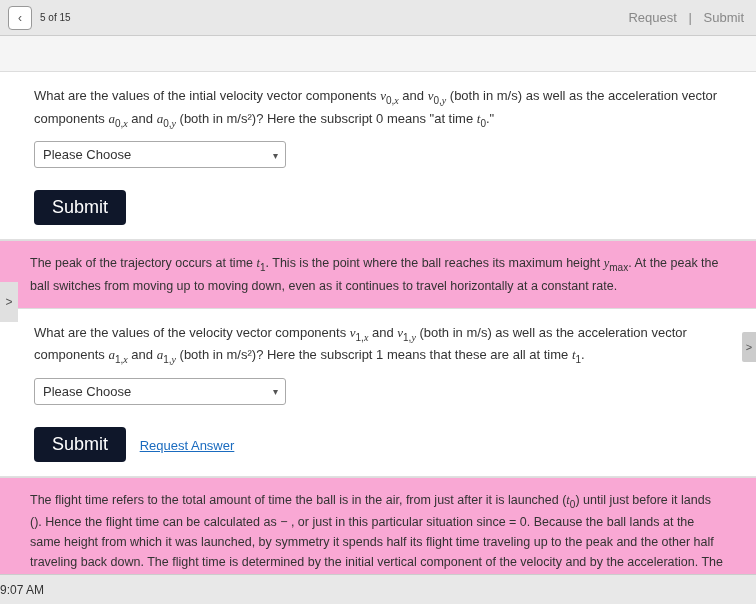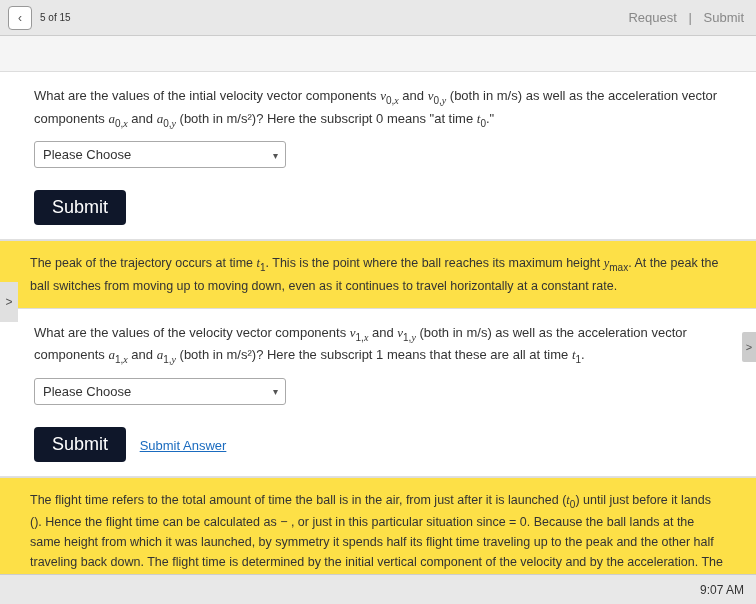--- a/index.html
+++ b/index.html
@@ -206,40 +206,39 @@
       background: none;
       border: none;
       color: #1a6bbf;
       font-size: 13px;
       cursor: pointer;
       text-decoration: underline;
     }
 
     
     .info-box {
-      background: #fde047;
+      background: #f9a8d4;
       border-top: 1px solid #ddd;
       border-bottom: 1px solid #ddd;
       padding: 12px 30px;
       font-size: 12.5px;
       color: #333;
       line-height: 1.6;
     }
 
     
     .bottom-bar {
       position: absolute;
       bottom: 0;
       left: 0;
       right: 0;
       height: 30px;
       background: #e8e8e8;
       display: flex;
       align-items: center;
-      justify-content: flex-end;
       padding-right: 12px;
       font-size: 12px;
       color: #333;
       border-top: 1px solid #ccc;
     }
 
     
     .math {
       font-style: italic;
       font-family: 'Times New Roman', serif;
@@ -323,21 +322,21 @@
       <div style="margin-bottom: 10px;">
         <div class="select-wrap">
           <select class="choose-select">
             <option>Please Choose</option>
           </select>
           <span class="select-chevron">▾</span>
         </div>
       </div>
       <div>
         <button class="submit-btn">Submit</button>
-        <button class="request-btn">Submit Answer</button>
+        <button class="request-btn">Request Answer</button>
       </div>
     </div>
   </div>
 
   <div class="info-box">
     <span>The flight time refers to the total amount of time the ball is in the air, from just after it is launched (<span class="math">t</span><sub>0</sub>) until just before it lands (). Hence the flight time can be calculated as  − , or just  in this particular situation since  = 0. Because the ball lands at the same height from which it was launched, by symmetry it spends half its flight time traveling up to the peak and the other half traveling back down. The flight time is determined by the initial vertical component of the velocity and by the acceleration. The flight time does not depend on whether the object is moving horizontally while it is in the air.</span>
   </div>
 
 </div>
 

